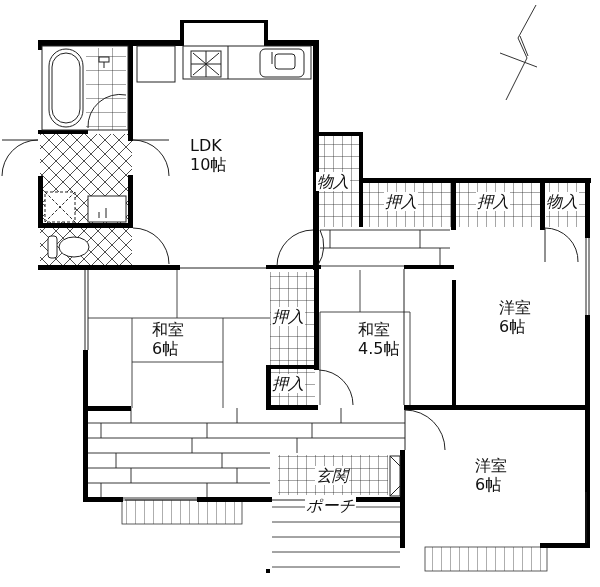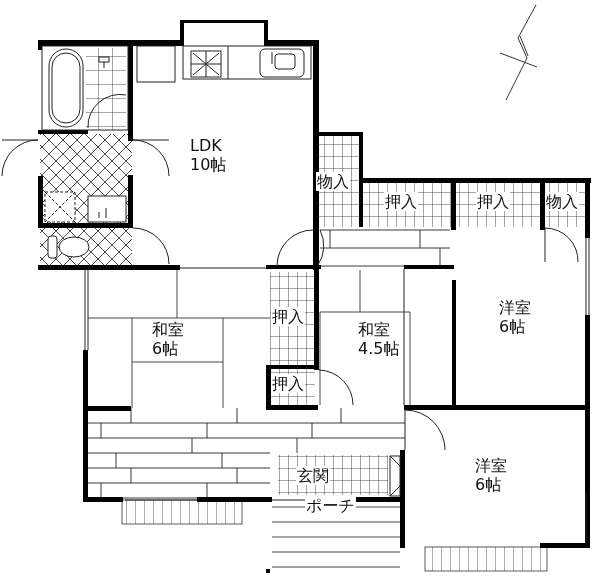--- a/index.html
+++ b/index.html
@@ -1,19 +1,19 @@
 <!DOCTYPE html>
 <html><head>
 <meta charset="utf-8">
 <style>
   html, body { margin:0; padding:0; background:#ffffff; }
   body { width:600px; height:587px; overflow:hidden; font-family:"DejaVu Sans", sans-serif; }
   #plan { position:absolute; left:0; top:0; width:600px; height:587px; }
   .lbl { position:absolute; color:#111; font-size:16px; line-height:19px; background:transparent; white-space:nowrap; }
-  .lbl.bg { background:#ffffff; padding:0 1px; }
+  .lbl.bg { background:#ffffff; padding:0 1px;font-style:italic; }
 </style>
 </head>
 <body>
 
 <div id="wrap">
 <svg id="plan" viewBox="0 0 600 587" xmlns="http://www.w3.org/2000/svg">
   <defs>
     <pattern id="diag" width="14" height="14" patternUnits="userSpaceOnUse">
       <path d="M0 7 L7 0 L14 7 L7 14 Z" fill="none" stroke="#222" stroke-width="0.8"></path>
     </pattern>
@@ -202,21 +202,21 @@
   <div>4.5帖</div>
 </div>
 <div class="lbl" style="left:499px;top:298px;">
   <div>洋室</div>
   <div>6帖</div>
 </div>
 <div class="lbl" style="left:475px;top:456px;">
   <div>洋室</div>
   <div>6帖</div>
 </div>
-<div class="lbl bg" style="left:296px;top:466px;">玄関</div>
+<div class="lbl bg" style="left:315px;top:466px;">玄関</div>
 <div class="lbl bg" style="left:305px;top:496px;">ポーチ</div>
 
 <div class="lbl bg" style="left:316px;top:172px;">物入</div>
 <div class="lbl bg" style="left:384px;top:192px;">押入</div>
 <div class="lbl bg" style="left:476px;top:192px;">押入</div>
 <div class="lbl bg" style="left:545px;top:192px;">物入</div>
 <div class="lbl bg" style="left:271px;top:307px;">押入</div>
 <div class="lbl bg" style="left:271px;top:374px;">押入</div>
 </div>
 

